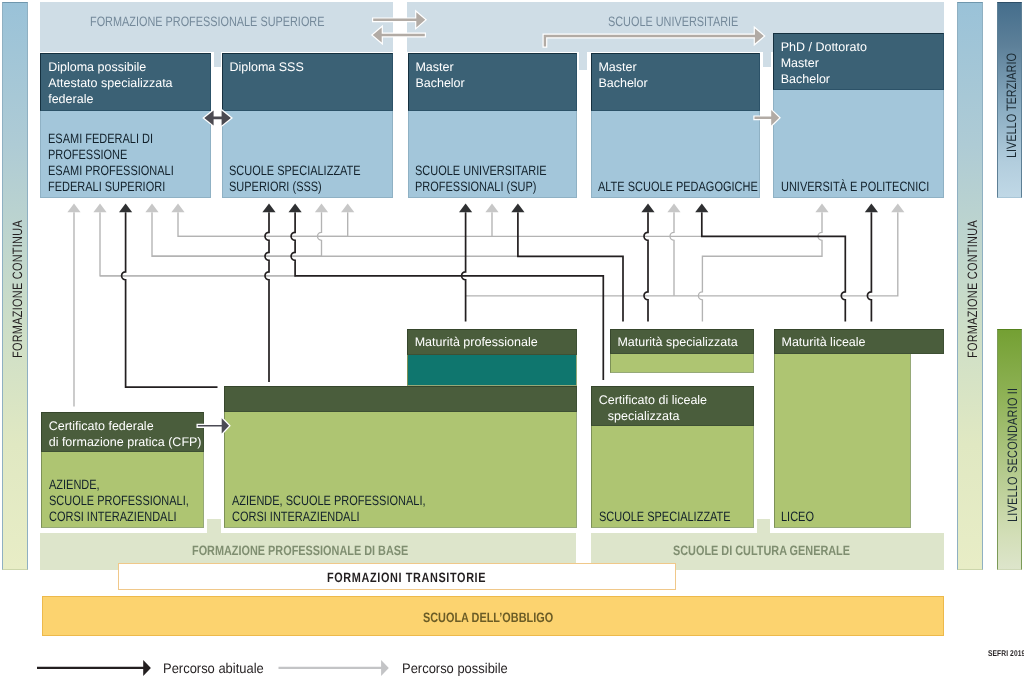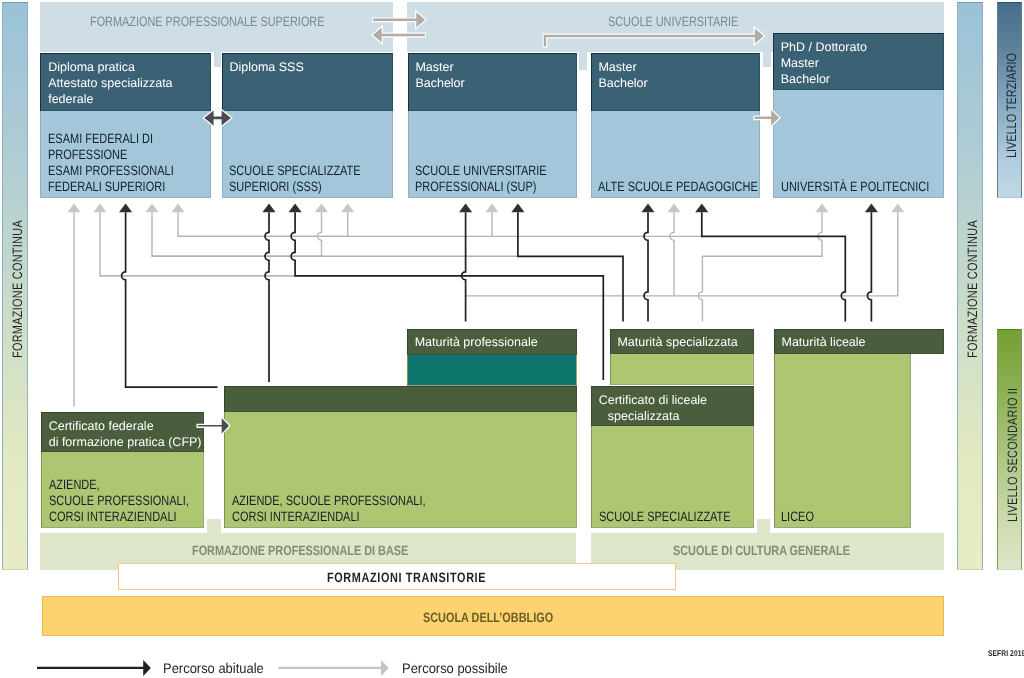--- a/index.html
+++ b/index.html
@@ -49,21 +49,21 @@
 
 <div class="bx" style="left:40px;top:1.5px;width:353px;height:50px;background:#cfdde6;"></div>
 <div class="bx" style="left:407px;top:1.5px;width:536.5px;height:50px;background:#cfdde6;"></div>
 <div class="bx" style="left:213.6px;top:1.5px;width:7.4px;height:65.5px;background:#cfdde6;"></div>
 <div class="bx" style="left:578.9px;top:1.5px;width:8px;height:68.5px;background:#cfdde6;"></div>
 <div class="bx" style="left:762.8px;top:1.5px;width:8px;height:65px;background:#cfdde6;"></div>
 <div class="tx sechdr" style="left:90.2px;top:14.2px;">FORMAZIONE PROFESSIONALE SUPERIORE</div>
 <div class="tx sechdr" style="left:608.3px;top:14.2px;">SCUOLE UNIVERSITARIE</div>
 <div class="bx bbl" style="left:40.3px;top:53px;width:170.8px;height:145.3px;background:#a3c6da;">
   <div class="bx bhd" style="left:-1px;top:-1px;width:170.8px;height:57.7px;background:#3b6175;"></div>
-  <div class="tx boxtitle" style="left:6.9px;top:5.3px;">Diploma pratica</div>
+  <div class="tx boxtitle" style="left:6.9px;top:5.3px;">Diploma possibile</div>
   <div class="tx boxtitle" style="left:6.9px;top:21.3px;">Attestato specializzata</div>
   <div class="tx boxtitle" style="left:6.9px;top:37.3px;text-align:center;">federale</div>
   <div class="tx boxfoot" style="left:6.9px;bottom:50.6px;">ESAMI FEDERALI DI</div>
   <div class="tx boxfoot" style="left:6.9px;bottom:34.6px;">PROFESSIONE</div>
   <div class="tx boxfoot" style="left:6.9px;bottom:18.6px;">ESAMI PROFESSIONALI</div>
   <div class="tx boxfoot" style="left:6.9px;bottom:2.6px;">FEDERALI SUPERIORI</div>
 </div>
 <div class="bx bbl" style="left:221.5px;top:53px;width:171.3px;height:145.3px;background:#a3c6da;">
   <div class="bx bhd" style="left:-1px;top:-1px;width:171.3px;height:57.7px;background:#3b6175;"></div>
   <div class="tx boxtitle" style="left:6.9px;top:5.3px;">Diploma SSS</div>
@@ -155,21 +155,21 @@
 <div class="bx" style="left:590.5px;top:533.3px;width:353.2px;height:36.5px;background:#dde5cb;"></div>
 <div class="bx" style="left:207.1px;top:518.5px;width:13.6px;height:51.3px;background:#dde5cb;"></div>
 <div class="bx" style="left:757.4px;top:518.8px;width:12.8px;height:51px;background:#dde5cb;"></div>
 <div class="tx secfoot" style="left:191.9px;top:542.6px;">FORMAZIONE PROFESSIONALE DI BASE</div>
 <div class="tx secfoot" style="left:673.2px;top:542.6px;">SCUOLE DI CULTURA GENERALE</div>
 <div class="bx bgn" style="left:773.6px;top:328.6px;width:137px;height:199.8px;background:#aec572;">
   <div class="bx bgh" style="left:-1px;top:-1px;width:170.1px;height:25.8px;background:#4a5d3c;"></div>
   <div class="tx boxtitle" style="left:6.9px;top:4.8px;">Maturità liceale</div>
   <div class="tx boxfoot" style="left:6.9px;bottom:2.6px;">LICEO</div>
 </div>
-<div class="bx bgn" style="left:609.5px;top:328.6px;width:144.2px;height:56px;background:#aec572;">
+<div class="bx bgn" style="left:609.5px;top:328.6px;width:144.2px;height:44px;background:#aec572;">
   <div class="bx bgh" style="left:-1px;top:-1px;width:144.2px;height:25.8px;background:#4a5d3c;"></div>
   <div class="tx boxtitle" style="left:6.9px;top:4.8px;">Maturità specializzata</div>
 </div>
 <div class="bx bgn" style="left:590.8px;top:386.3px;width:163.0px;height:142.1px;background:#aec572;">
   <div class="bx bgh" style="left:-1px;top:-1px;width:163.0px;height:40.0px;background:#4a5d3c;"></div>
   <div class="tx boxtitle" style="left:6.9px;top:4.8px;">Certificato di liceale</div>
   <div class="tx boxtitle" style="left:16px;top:20.8px;">specializzata</div>
   <div class="tx boxfoot" style="left:6.9px;bottom:2.6px;">SCUOLE SPECIALIZZATE</div>
 </div>
 <div class="bx bgn" style="left:406.8px;top:328.6px;width:169.9px;height:57.9px;background:#0f766e;">

